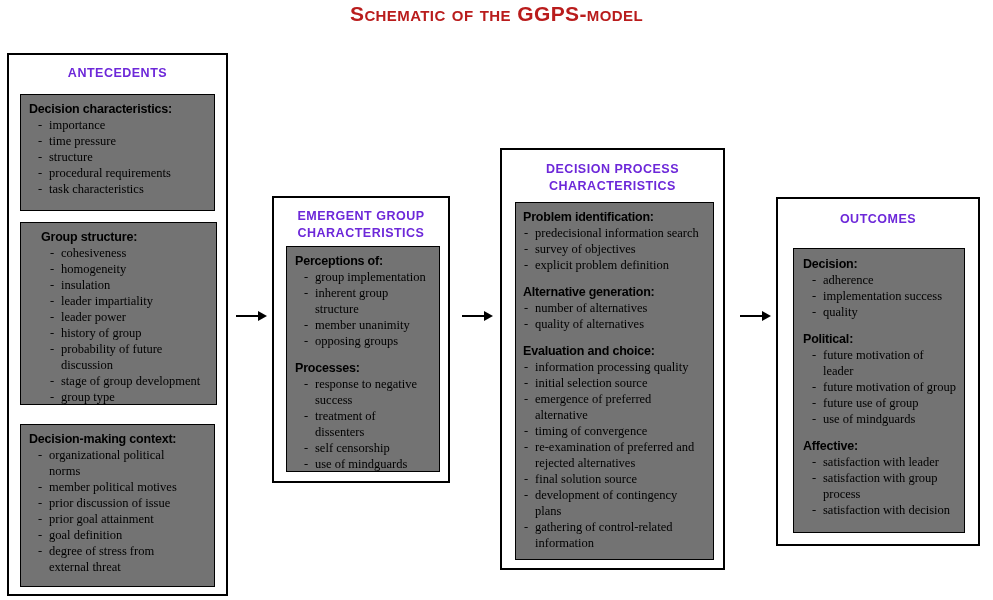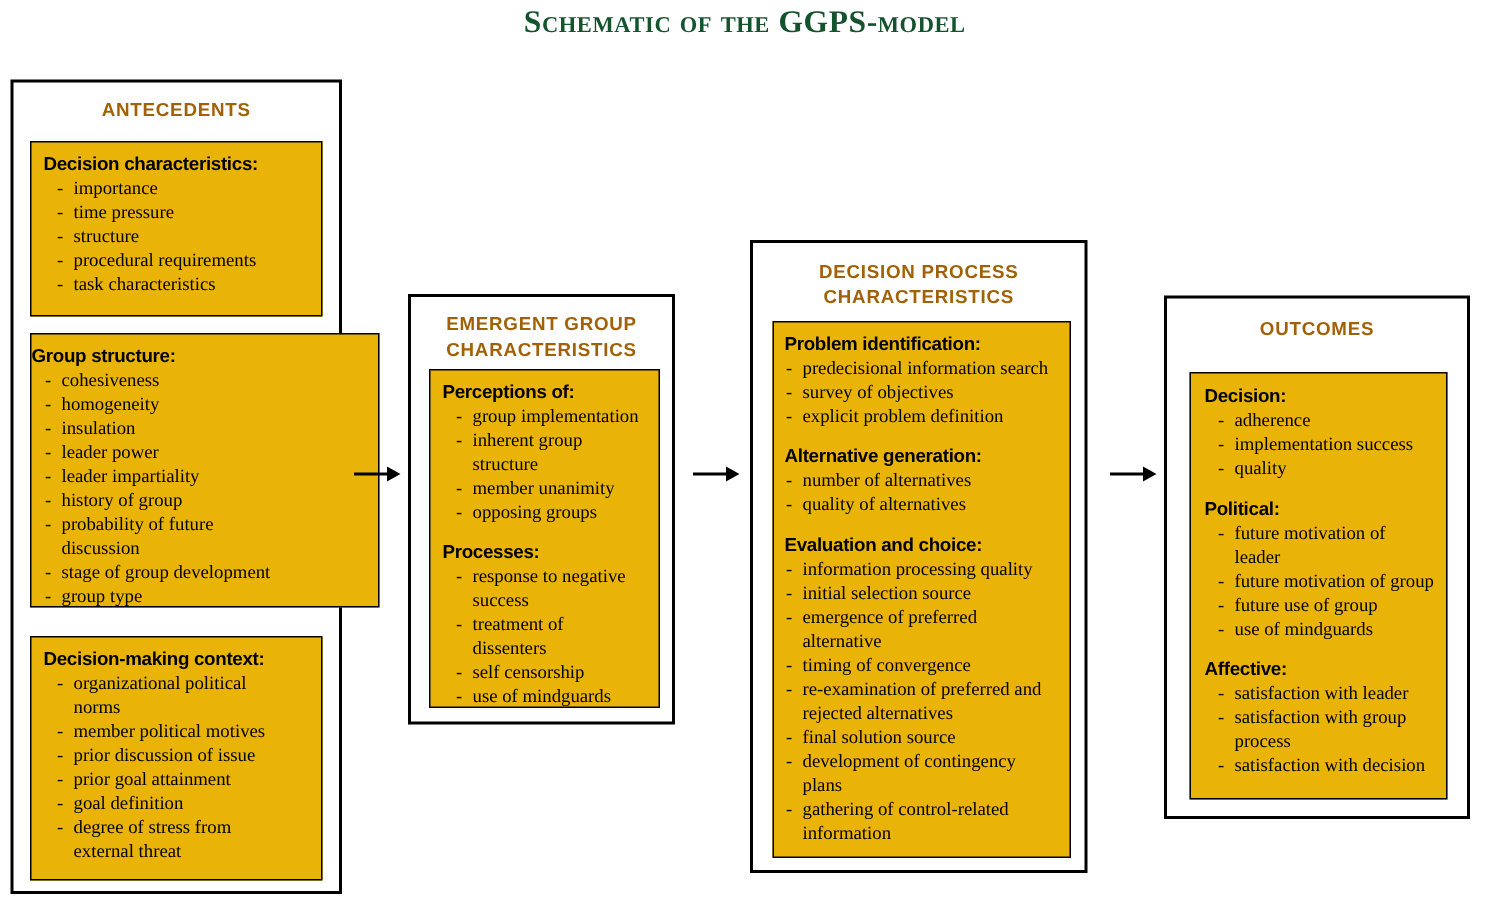--- a/index.html
+++ b/index.html
@@ -16,58 +16,58 @@
     color: #000000;
   }
 
   
   #diagram-title {
     position: absolute;
     left: 0;
     top: 2px;
     width: 993px;
     text-align: center;
-    font-family: Liberation Serif, serif;
+    font-family: Liberation Sans, sans-serif;
     font-size: 21px;
     font-weight: bold;
     font-variant: small-caps;
     letter-spacing: 0.4px;
-    color: #14532d;
+    color: #b91c1c;
     white-space: nowrap;
   }
   #diagram-title .ggps {
     font-variant: normal;
     text-transform: uppercase;
   }
 
   
   .outer-box {
     position: absolute;
     box-sizing: border-box;
     border: 2px solid #000000;
     background: #ffffff;
   }
   .inner-box {
     position: absolute;
     box-sizing: border-box;
     border: 1.5px solid #000000;
-    background: #eab308;
+    background: #737373;
     overflow: hidden;
   }
   .box-title {
     position: absolute;
     left: 0;
     width: 100%;
     text-align: center;
     font-family: "Liberation Sans", sans-serif;
     font-weight: bold;
     font-size: 12.5px;
     letter-spacing: 0.5px;
     line-height: 17px;
-    color: #a16207;
+    color: #6d28d9;
   }
 
   
   .sec-head {
     font-family: "Liberation Sans", sans-serif;
     font-weight: bold;
     font-size: 12.5px;
     letter-spacing: -0.2px;
     color: #000000;
     margin: 0;
@@ -118,30 +118,30 @@
     border-top: 5px solid transparent;
     border-bottom: 5px solid transparent;
     border-left: 9px solid #000000;
   }
 
   
   
   #box-antecedents { left: 7px;  top: 53px;  width: 221px; height: 543px; }
   #antecedents-title { top: 10px; }
   #inner-decision-char { left: 11px;  top: 39px;  width: 195px; height: 117px; padding: 6px 8px 0 8px; }
-  #inner-group-struct  { left: 11px;  top: 167px; width: 233px; height: 183px; padding: 6px 8px 0 0; }
+  #inner-group-struct  { left: 11px;  top: 167px; width: 197px; height: 183px; padding: 6px 8px 0 20px; }
   #inner-dm-context    { left: 11px;  top: 369px; width: 195px; height: 163px; padding: 6px 8px 0 8px; }
 
   
   #box-egc { left: 272px; top: 196px; width: 178px; height: 287px; }
   #egc-title { top: 10px; }
   #inner-egc { left: 12px; top: 48px; width: 154px; height: 226px; padding: 6px 7px 0 8px; }
 
   
-  #box-dpc { left: 500px; top: 148px; width: 225px; height: 422px; margin-top: 12px; }
+  #box-dpc { left: 500px; top: 148px; width: 225px; height: 422px; }
   #dpc-title { top: 11px; }
   #inner-dpc { left: 13px; top: 52px; width: 199px; height: 358px; padding: 6px 6px 0 7px; }
 
   
   #box-outcomes { left: 776px; top: 197px; width: 204px; height: 349px; }
   #outcomes-title { top: 12px; }
   #inner-outcomes { left: 15px; top: 49px; width: 172px; height: 285px; padding: 7px 3px 0 9px; }
 
   
   #arrow-1 { left: 236px; top: 310px; width: 32px; }
@@ -169,22 +169,22 @@
       <li>task characteristics</li>
     </ul>
   </div>
 
   <div class="inner-box" id="inner-group-struct">
     <div class="sec-head">Group structure:</div>
     <ul class="items indent">
       <li>cohesiveness</li>
       <li>homogeneity</li>
       <li>insulation</li>
+      <li>leader impartiality</li>
       <li>leader power</li>
-      <li>leader impartiality</li>
       <li>history of group</li>
       <li>probability of future
 discussion</li>
       <li>stage of group development</li>
       <li>group type</li>
     </ul>
   </div>
 
   <div class="inner-box" id="inner-dm-context">
     <div class="sec-head">Decision-making context:</div>

